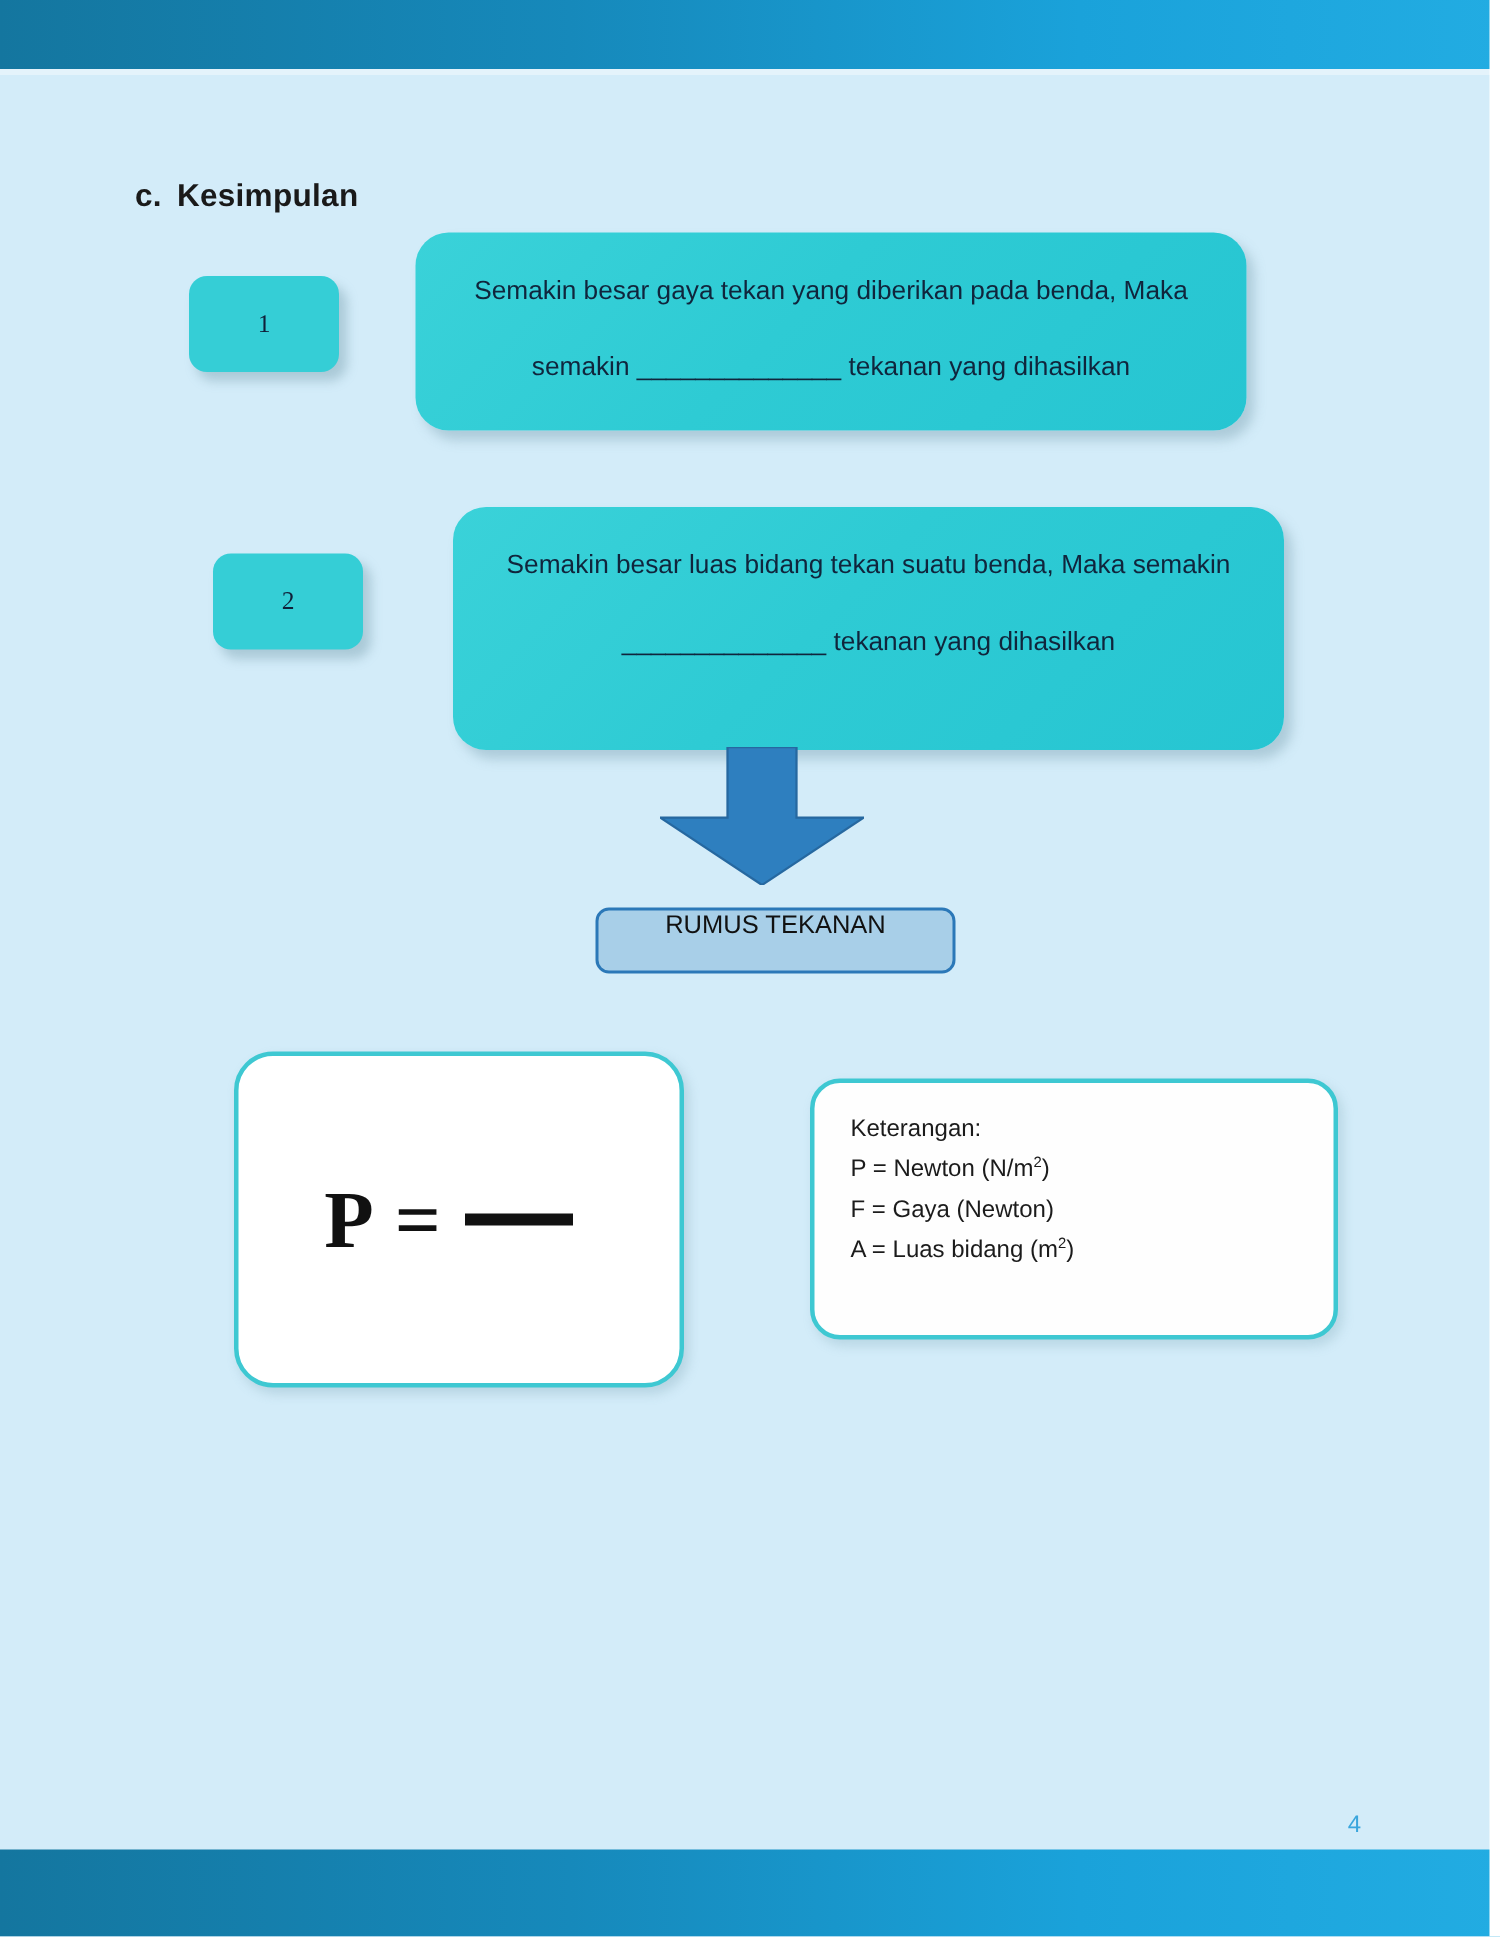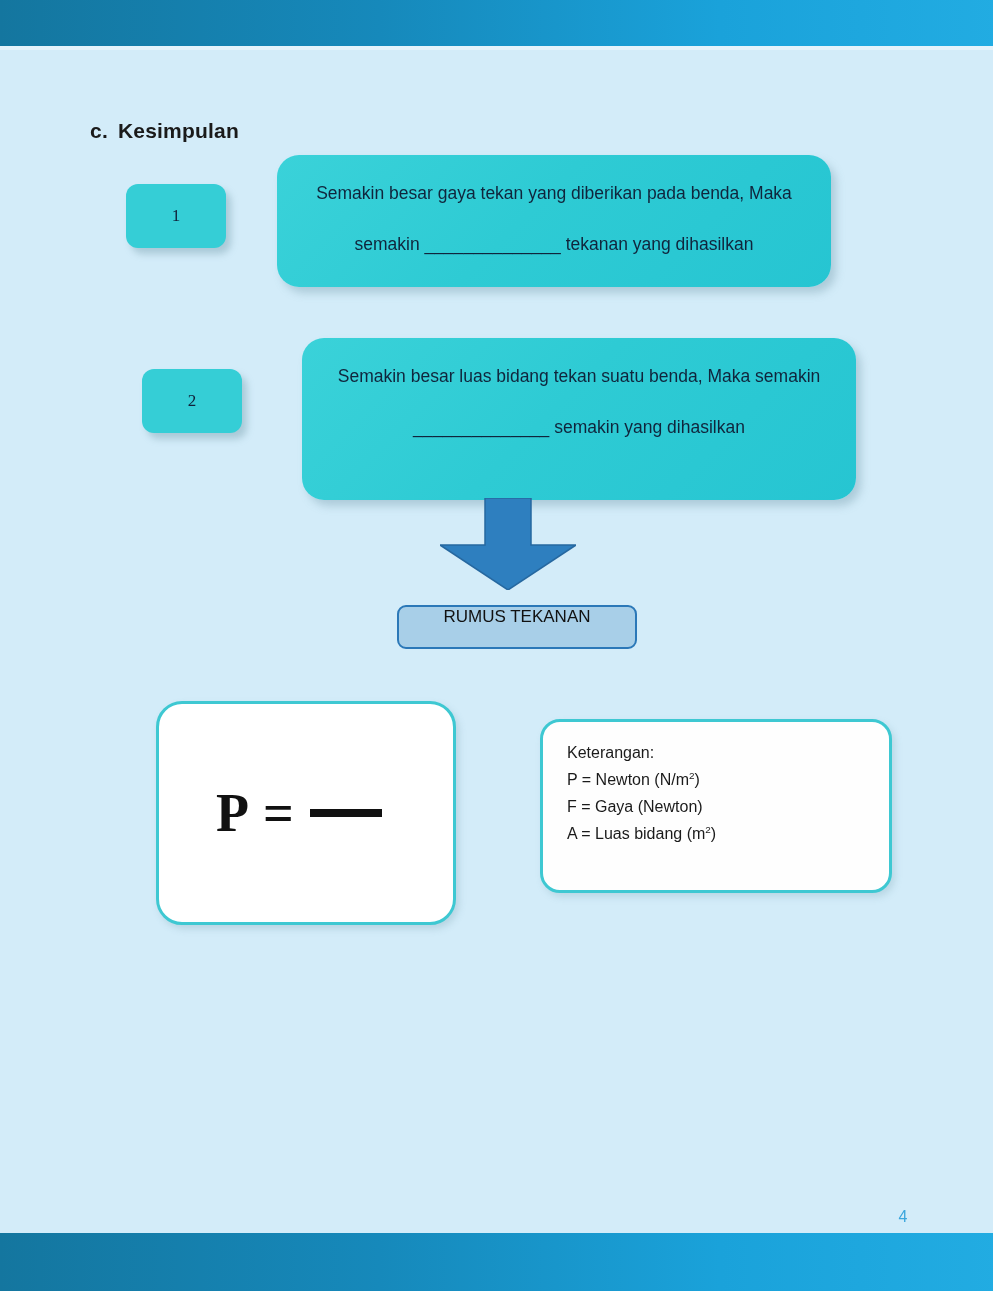--- a/index.html
+++ b/index.html
@@ -233,21 +233,21 @@
   <div class="statement statement-1">
     <span class="line line-1">Semakin besar gaya tekan yang diberikan pada benda, Maka</span>
     <span class="line line-2">semakin ______________ tekanan yang dihasilkan</span>
   </div>
 
   <div class="num-badge badge-2">
     <span>2</span>
   </div>
   <div class="statement statement-2">
     <span class="line line-1">Semakin besar luas bidang tekan suatu benda, Maka semakin</span>
-    <span class="line line-2">______________ semakin yang dihasilkan</span>
+    <span class="line line-2">______________ tekanan yang dihasilkan</span>
   </div>
 
   <div class="arrow-down">
     <svg width="136" height="92" viewBox="0 0 136 92" xmlns="http://www.w3.org/2000/svg">
       <polygon points="45,0 91,0 91,47 136,47 68,92 0,47 45,47" fill="#2e7fbf" stroke="#2668a0" stroke-width="1.5"></polygon>
     </svg>
   </div>
 
   <div class="rumus-box">
     <span>RUMUS TEKANAN</span>

